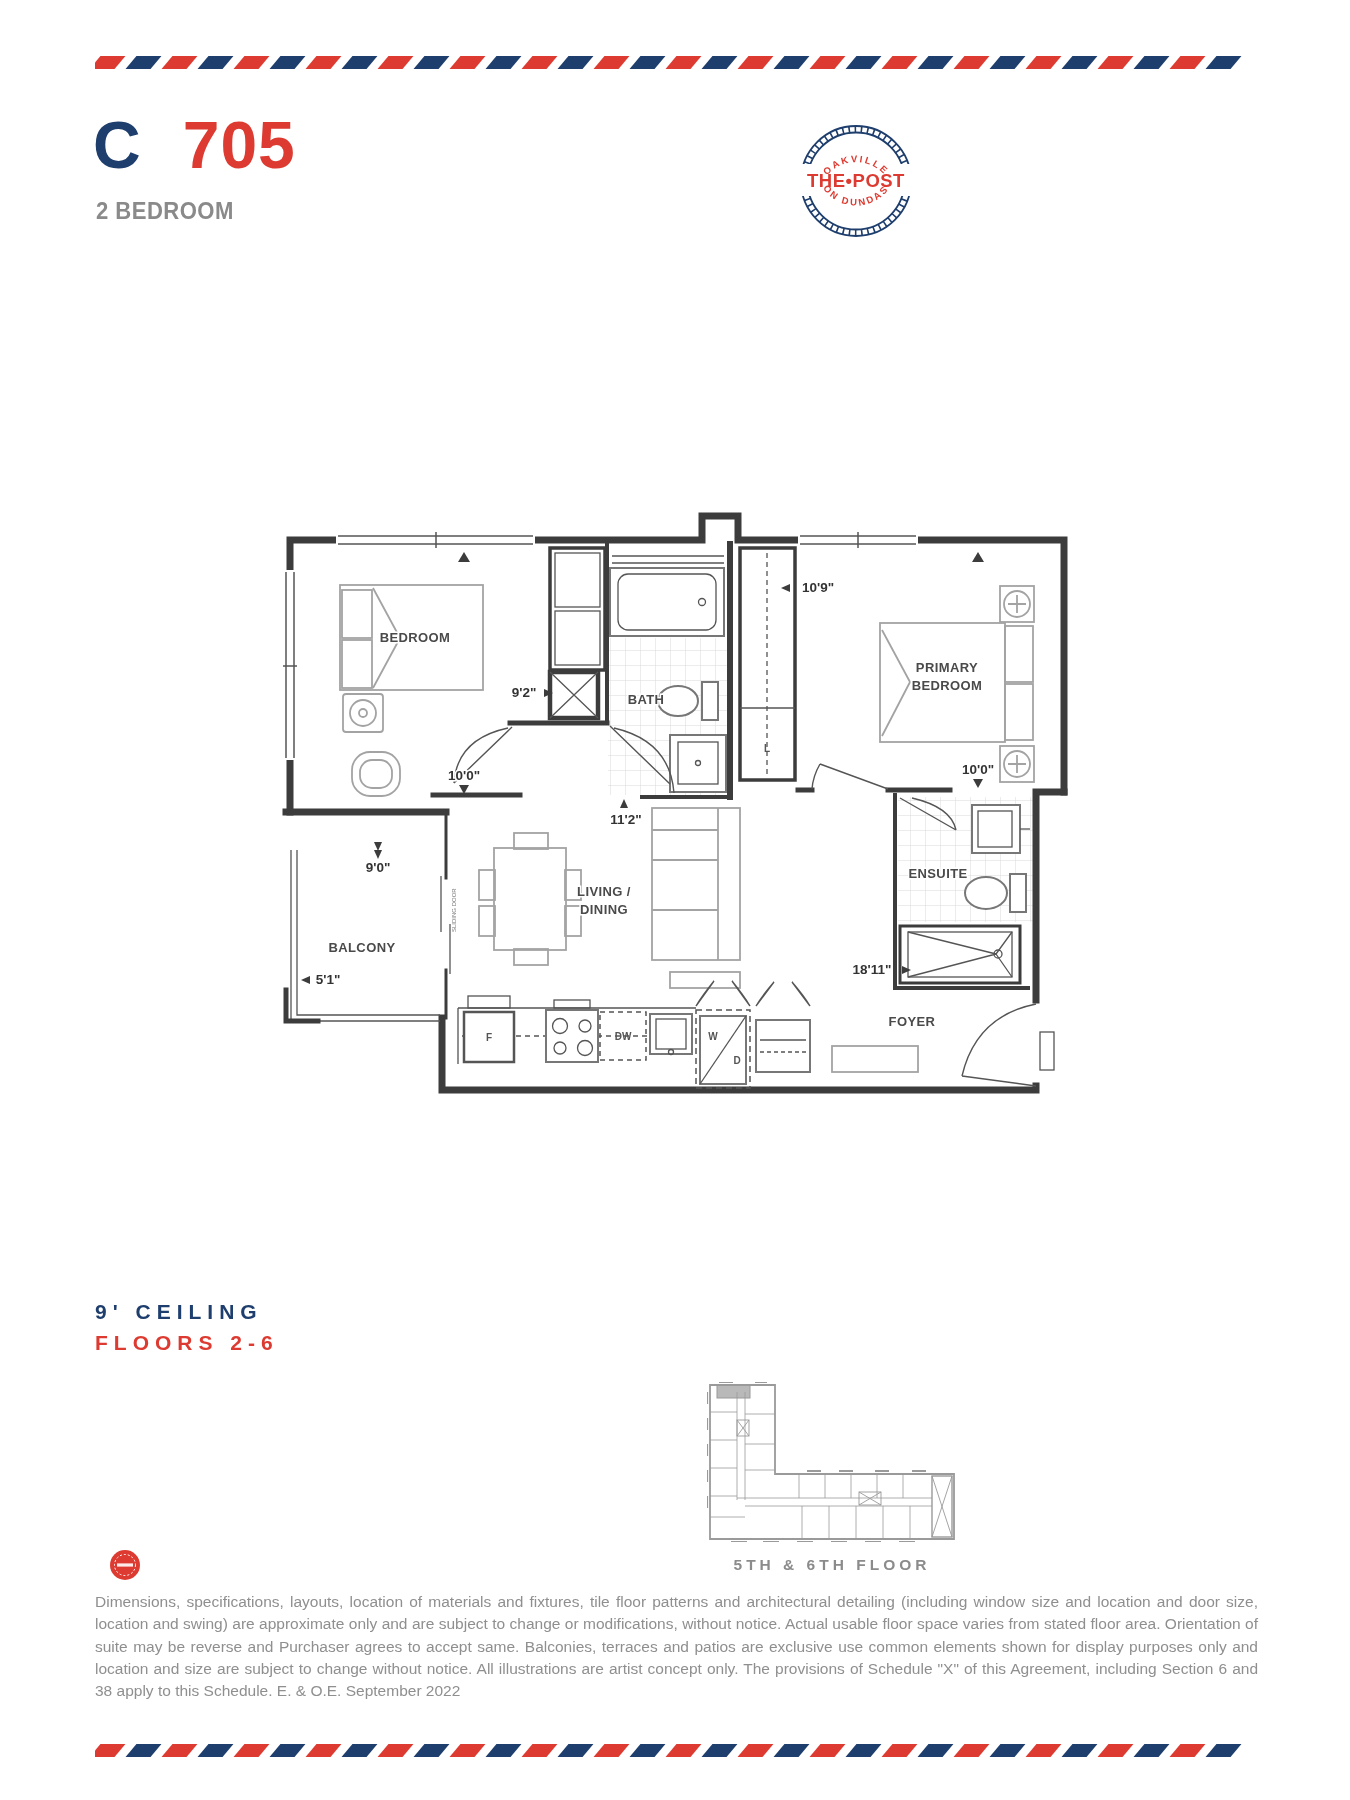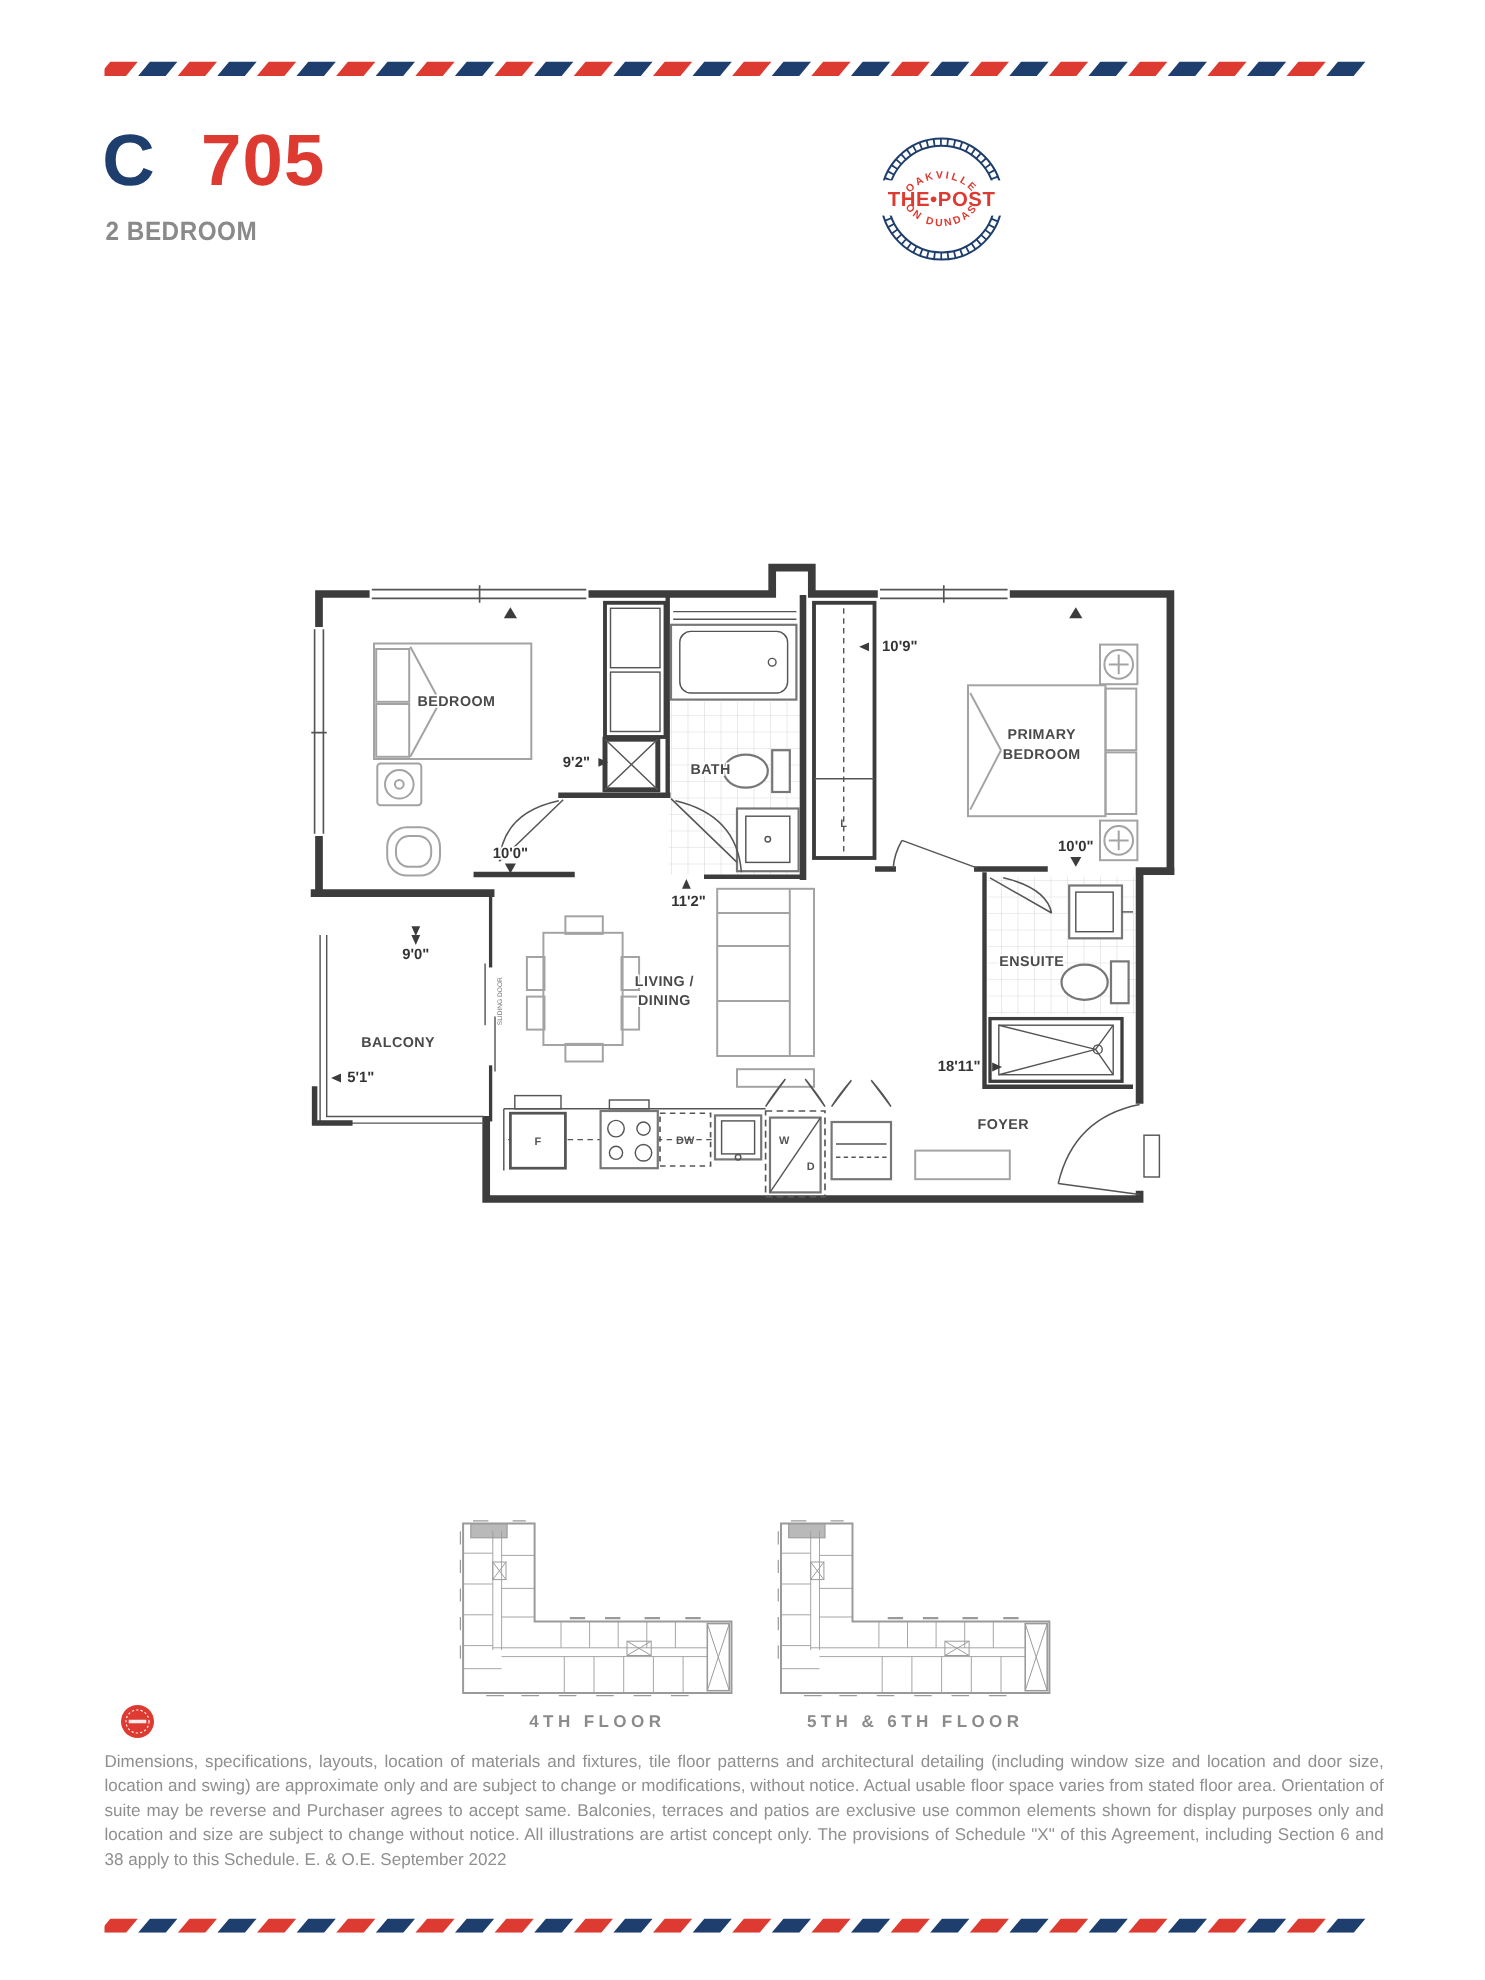--- a/index.html
+++ b/index.html
@@ -323,40 +323,25 @@
 
     <text class="app" x="239" y="601">F</text>
     <text class="app" x="373" y="600">DW</text>
     <text class="app" x="463" y="600">W</text>
     <text class="app" x="487" y="624">D</text>
     <text class="app" x="517" y="312">L</text>
 
     <text class="tiny" x="206" y="492" transform="rotate(-90 206 492)">SLIDING DOOR</text>
   </svg>
 
-
-  <div class="keyplan" id="kp-2">
-    <div class="kp-slot">
-    <svg width="250" height="160" viewBox="0 0 250 160">
-      <rect x="10" y="3" width="33" height="13" fill="#b9b9b9" stroke="#9a9a9a" stroke-width="1"></rect>
-      <path class="kpline" stroke-width="1.8" d="M 3 3 L 68 3 L 68 92 L 247 92 L 247 157 L 3 157 Z"></path>
-      <path class="kpline" stroke-width=".8" d="M 30 10 L 30 118 M 38 10 L 38 118 M 30 116 L 225 116 M 38 124 L 225 124"></path>
-      <path class="kpline" stroke-width=".8" d="M 3 30 L 30 30 M 3 58 L 30 58 M 3 86 L 30 86 M 3 114 L 30 114 M 3 135 L 38 135 M 38 32 L 68 32 M 38 62 L 68 62 M 38 88 L 68 88"></path>
-      <path class="kpline" stroke-width=".8" d="M 92 92 L 92 116 M 118 92 L 118 116 M 144 92 L 144 116 M 170 92 L 170 116 M 196 92 L 196 116 M 95 124 L 95 157 M 122 124 L 122 157 M 149 124 L 149 157 M 176 124 L 176 157 M 203 124 L 203 157"></path>
-      <rect x="225" y="94" width="20" height="61" class="kpline" stroke-width="1.4"></rect>
-      <path class="kpline" stroke-width=".9" d="M 225 94 L 245 155 M 245 94 L 225 155"></path>
-      <rect x="30" y="38" width="12" height="16" class="kpline" stroke-width=".9"></rect>
-      <path class="kpline" stroke-width=".9" d="M 30 38 L 42 54 M 42 38 L 30 54"></path>
-      <rect x="152" y="110" width="22" height="13" class="kpline" stroke-width=".9"></rect>
-      <path class="kpline" stroke-width=".9" d="M 152 110 L 174 123 M 174 110 L 152 123"></path>
-      <path class="kpline" stroke-width="2.2" d="M 0 10 L 0 22 M 0 36 L 0 48 M 0 62 L 0 74 M 0 88 L 0 100 M 0 114 L 0 126 M 24 160 L 40 160 M 56 160 L 72 160 M 90 160 L 106 160 M 124 160 L 140 160 M 158 160 L 174 160 M 192 160 L 208 160 M 100 89 L 114 89 M 132 89 L 146 89 M 168 89 L 182 89 M 205 89 L 219 89 M 12 0 L 26 0 M 48 0 L 60 0"></path>
-    </svg>
+  <div id="ceiling-note">
+    <div id="ceiling-line1" style="color: rgb(30, 62, 109);">9' CEILING</div>
+    <div id="ceiling-line2" style="color: rgb(221, 59, 49);">FLOORS 2-6</div>
   </div>
-    <div class="kp-label">4TH FLOOR</div>
-  </div>
+
   <div class="keyplan" id="kp-3">
     <div class="kp-slot">
     <svg width="250" height="160" viewBox="0 0 250 160">
       <rect x="10" y="3" width="33" height="13" fill="#b9b9b9" stroke="#9a9a9a" stroke-width="1"></rect>
       <path class="kpline" stroke-width="1.8" d="M 3 3 L 68 3 L 68 92 L 247 92 L 247 157 L 3 157 Z"></path>
       <path class="kpline" stroke-width=".8" d="M 30 10 L 30 118 M 38 10 L 38 118 M 30 116 L 225 116 M 38 124 L 225 124"></path>
       <path class="kpline" stroke-width=".8" d="M 3 30 L 30 30 M 3 58 L 30 58 M 3 86 L 30 86 M 3 114 L 30 114 M 3 135 L 38 135 M 38 32 L 68 32 M 38 62 L 68 62 M 38 88 L 68 88"></path>
       <path class="kpline" stroke-width=".8" d="M 92 92 L 92 116 M 118 92 L 118 116 M 144 92 L 144 116 M 170 92 L 170 116 M 196 92 L 196 116 M 95 124 L 95 157 M 122 124 L 122 157 M 149 124 L 149 157 M 176 124 L 176 157 M 203 124 L 203 157"></path>
       <rect x="225" y="94" width="20" height="61" class="kpline" stroke-width="1.4"></rect>
       <path class="kpline" stroke-width=".9" d="M 225 94 L 245 155 M 245 94 L 225 155"></path>

